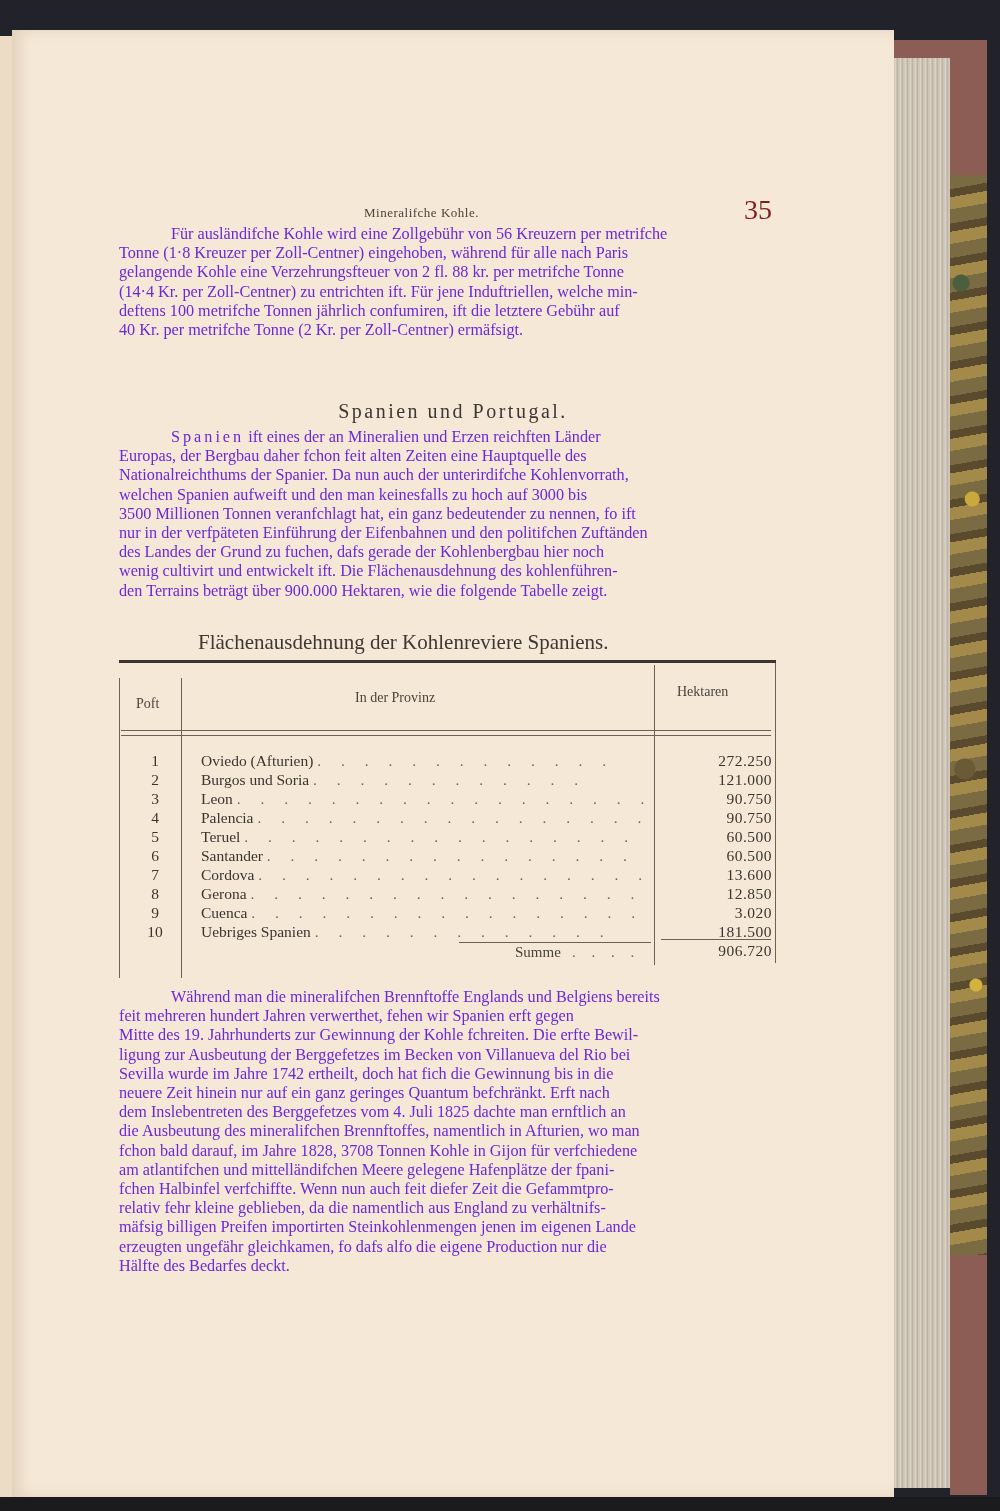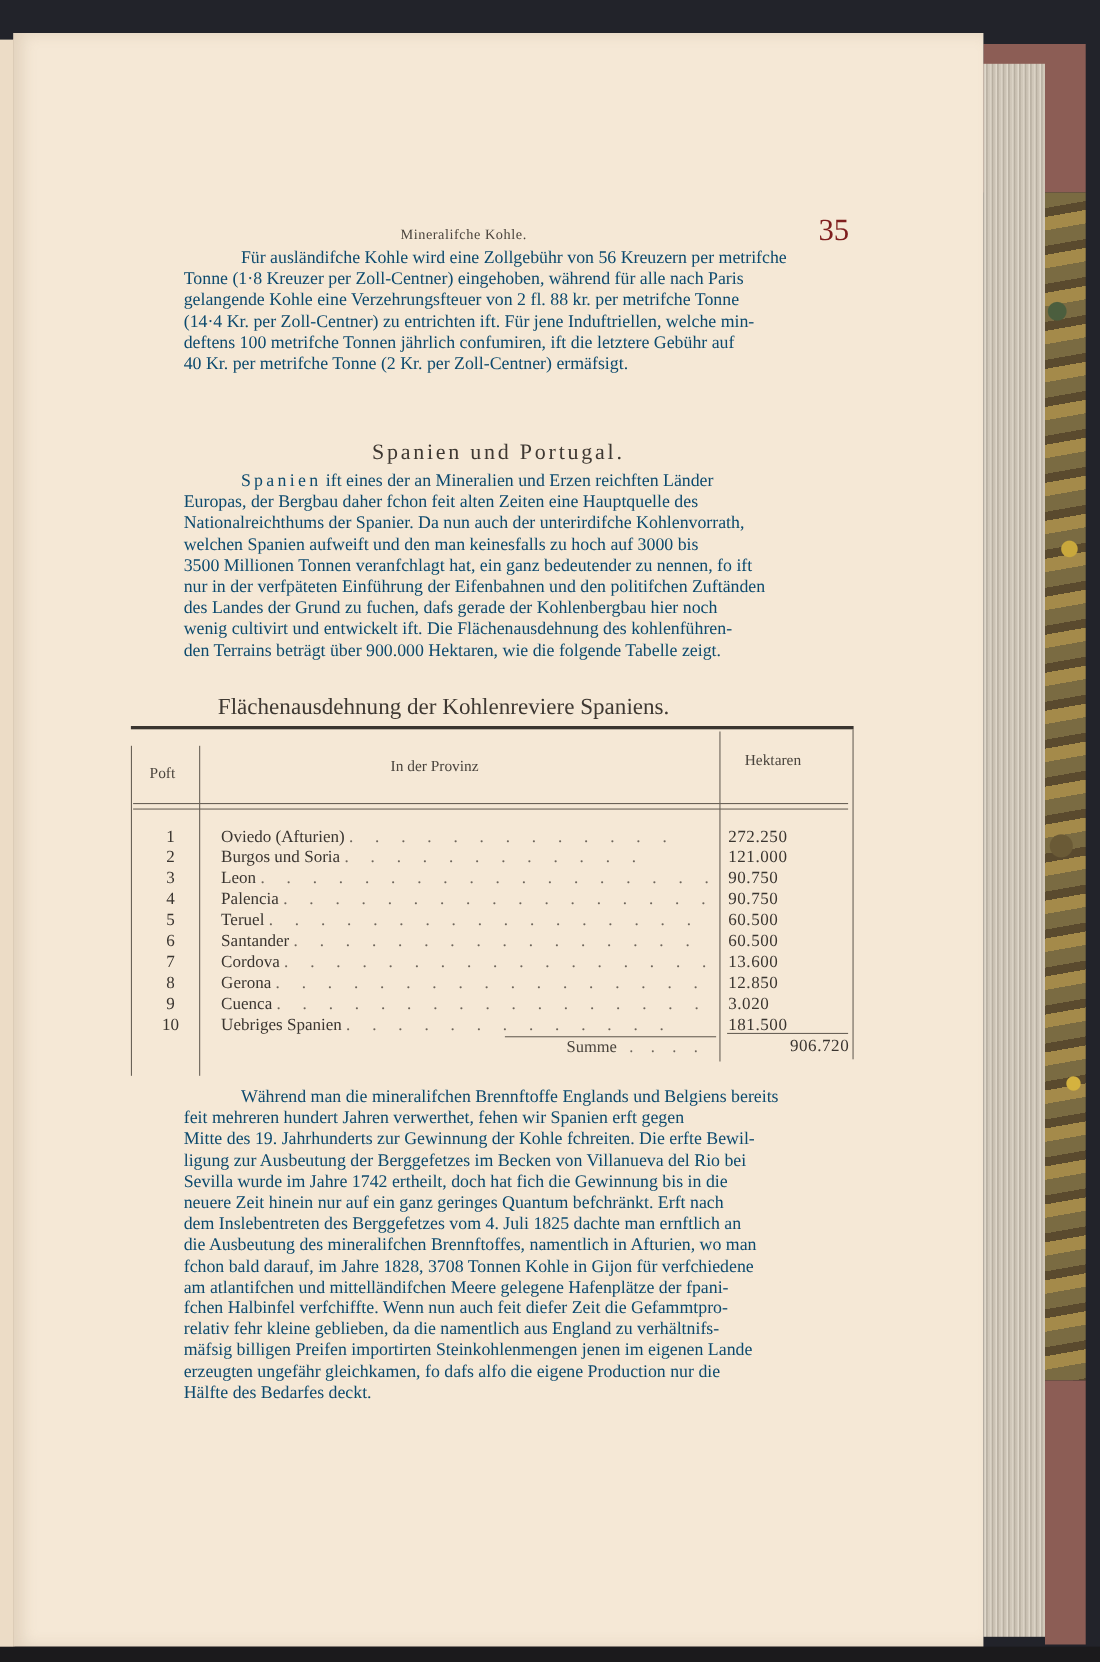--- a/index.html
+++ b/index.html
@@ -44,21 +44,21 @@
   }
 
   .running-head {
     position: absolute; left: 352px; top: 175px; font-size: 13px; letter-spacing: 0.5px; color: #4a443d;
   }
   .page-number {
     position: absolute; left: 732px; top: 164px; font-size: 28px; color: #7f1d1d;
   }
   .para {
     position: absolute; left: 107px; width: 657px; font-size: 16.2px; line-height: 19.2px;
-    text-align: justify; text-align-last: left; color: #0c4a6e; margin-left: 48px;
+    text-align: justify; text-align-last: left; color: #6d28d9;
   }
   .para .line { display: block; white-space: nowrap; }
   .para .line.indent { padding-left: 52px; }
   .section-title {
     position: absolute; left: 0; width: 882px; top: 370px; text-align: center;
     font-size: 20px; letter-spacing: 2.5px; color: #3e3832;
   }
   .table-title {
     position: absolute; left: 186px; top: 600px; font-size: 21px; color: #3e3832;
   }
@@ -67,21 +67,21 @@
   
   .tbl { position: absolute; left: 107px; top: 630px; width: 657px; height: 320px; }
   .tbl .rule-top { position: absolute; left: 0; top: 0; width: 657px; height: 3px; background: #3a3530; }
   .tbl .vline { position: absolute; width: 1px; background: #6a6258; }
   .tbl .dbl { position: absolute; left: 2px; width: 650px; height: 4px; border-top: 1px solid #6a6258; border-bottom: 1px solid #6a6258; top: 70px; }
   .tbl .hdr { position: absolute; font-size: 14px; color: #4a443d; }
   .tbl .row { position: absolute; left: 0; width: 657px; height: 19px; font-size: 15.5px; }
   .tbl .row .num { position: absolute; left: 20px; width: 32px; text-align: center; }
   .tbl .row .prov { position: absolute; left: 82px; width: 445px; overflow: hidden; white-space: nowrap; }
   .tbl .row .prov .dots { color: #6d655b; letter-spacing: 8px; }
-  .tbl .row .val { position: absolute; right: 4px; width: 110px; text-align: left; letter-spacing: 0.5px; }
+  .tbl .row .val { position: absolute; right: 4px; width: 110px; text-align: right; letter-spacing: 0.5px; }
   .tbl .sum-line { position: absolute; height: 1px; background: #6a6258; }
   .tbl .sum-label { position: absolute; left: 372px; top: 284px; font-size: 15px; color: #4a443d; margin-left: 24px; }
   .tbl .sum-dots { letter-spacing: 6px; color: #6d655b; }
   .tbl .sum-val { position: absolute; right: 4px; top: 282px; font-size: 15.5px; letter-spacing: 0.5px; text-align: right; }
 </style>
 </head>
 <body>
 
 <div class="left-page-edge"></div>
 <div class="cover-top"></div>

